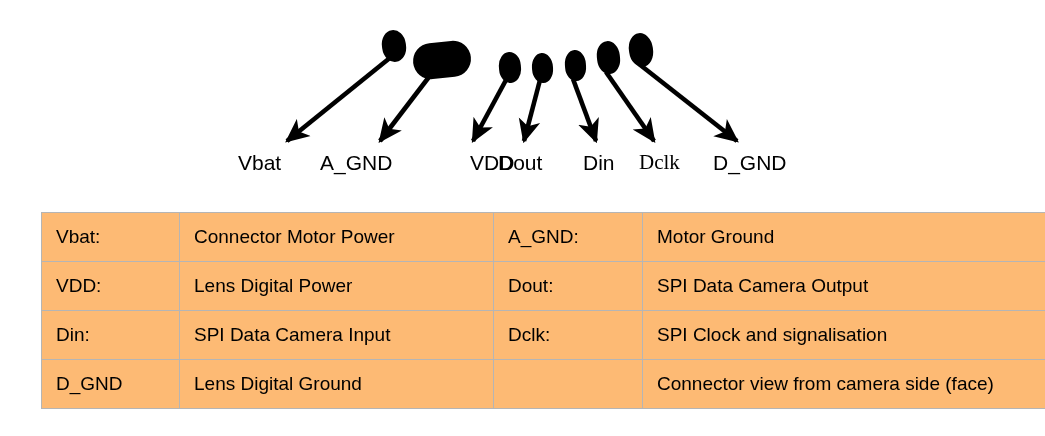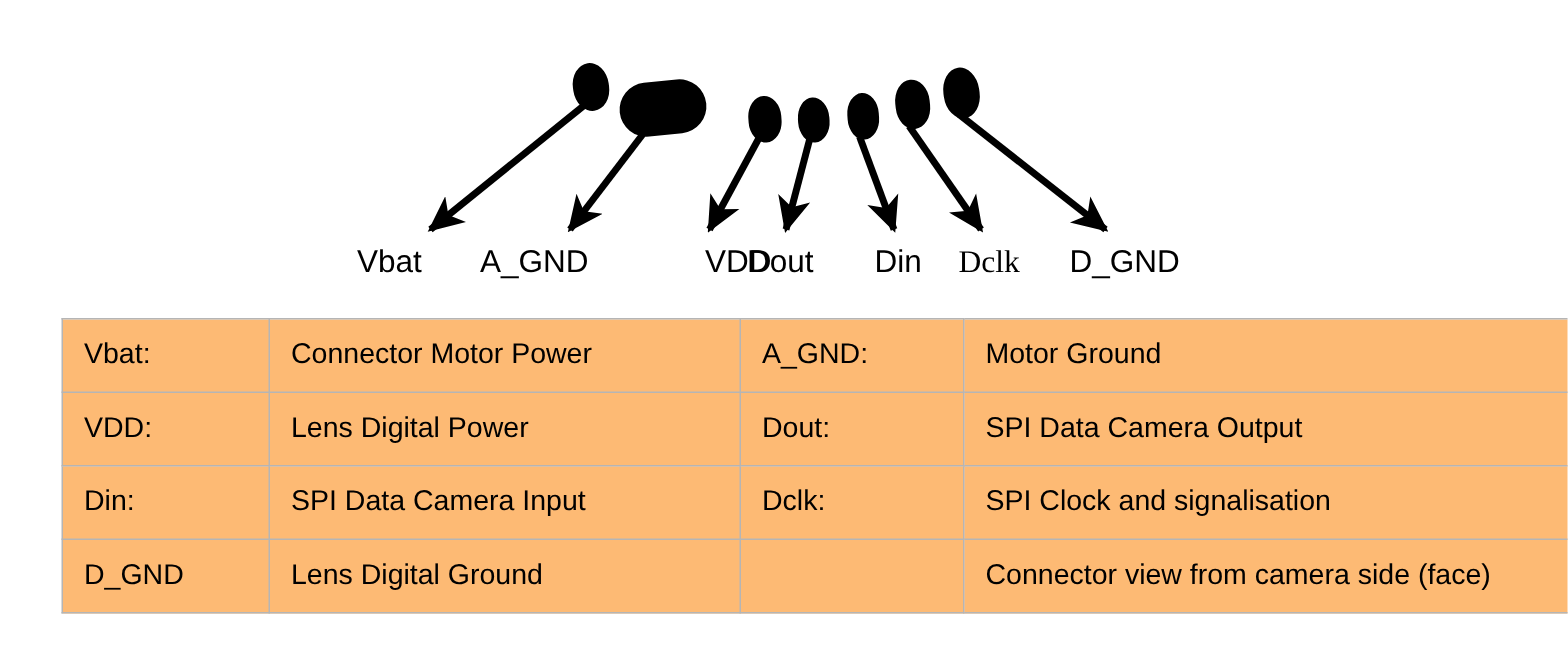--- a/index.html
+++ b/index.html
@@ -20,21 +20,21 @@
     position: relative;
     width: 1045px;
     height: 436px;
     background: #ffffff;
   }
 
   
   #diagram {
     position: absolute;
     left: 0;
-    top: 12px;
+    top: 0;
     width: 1045px;
     height: 200px;
   }
   #diagram svg {
     display: block;
     width: 1045px;
     height: 200px;
   }
 
   .pin-label {

